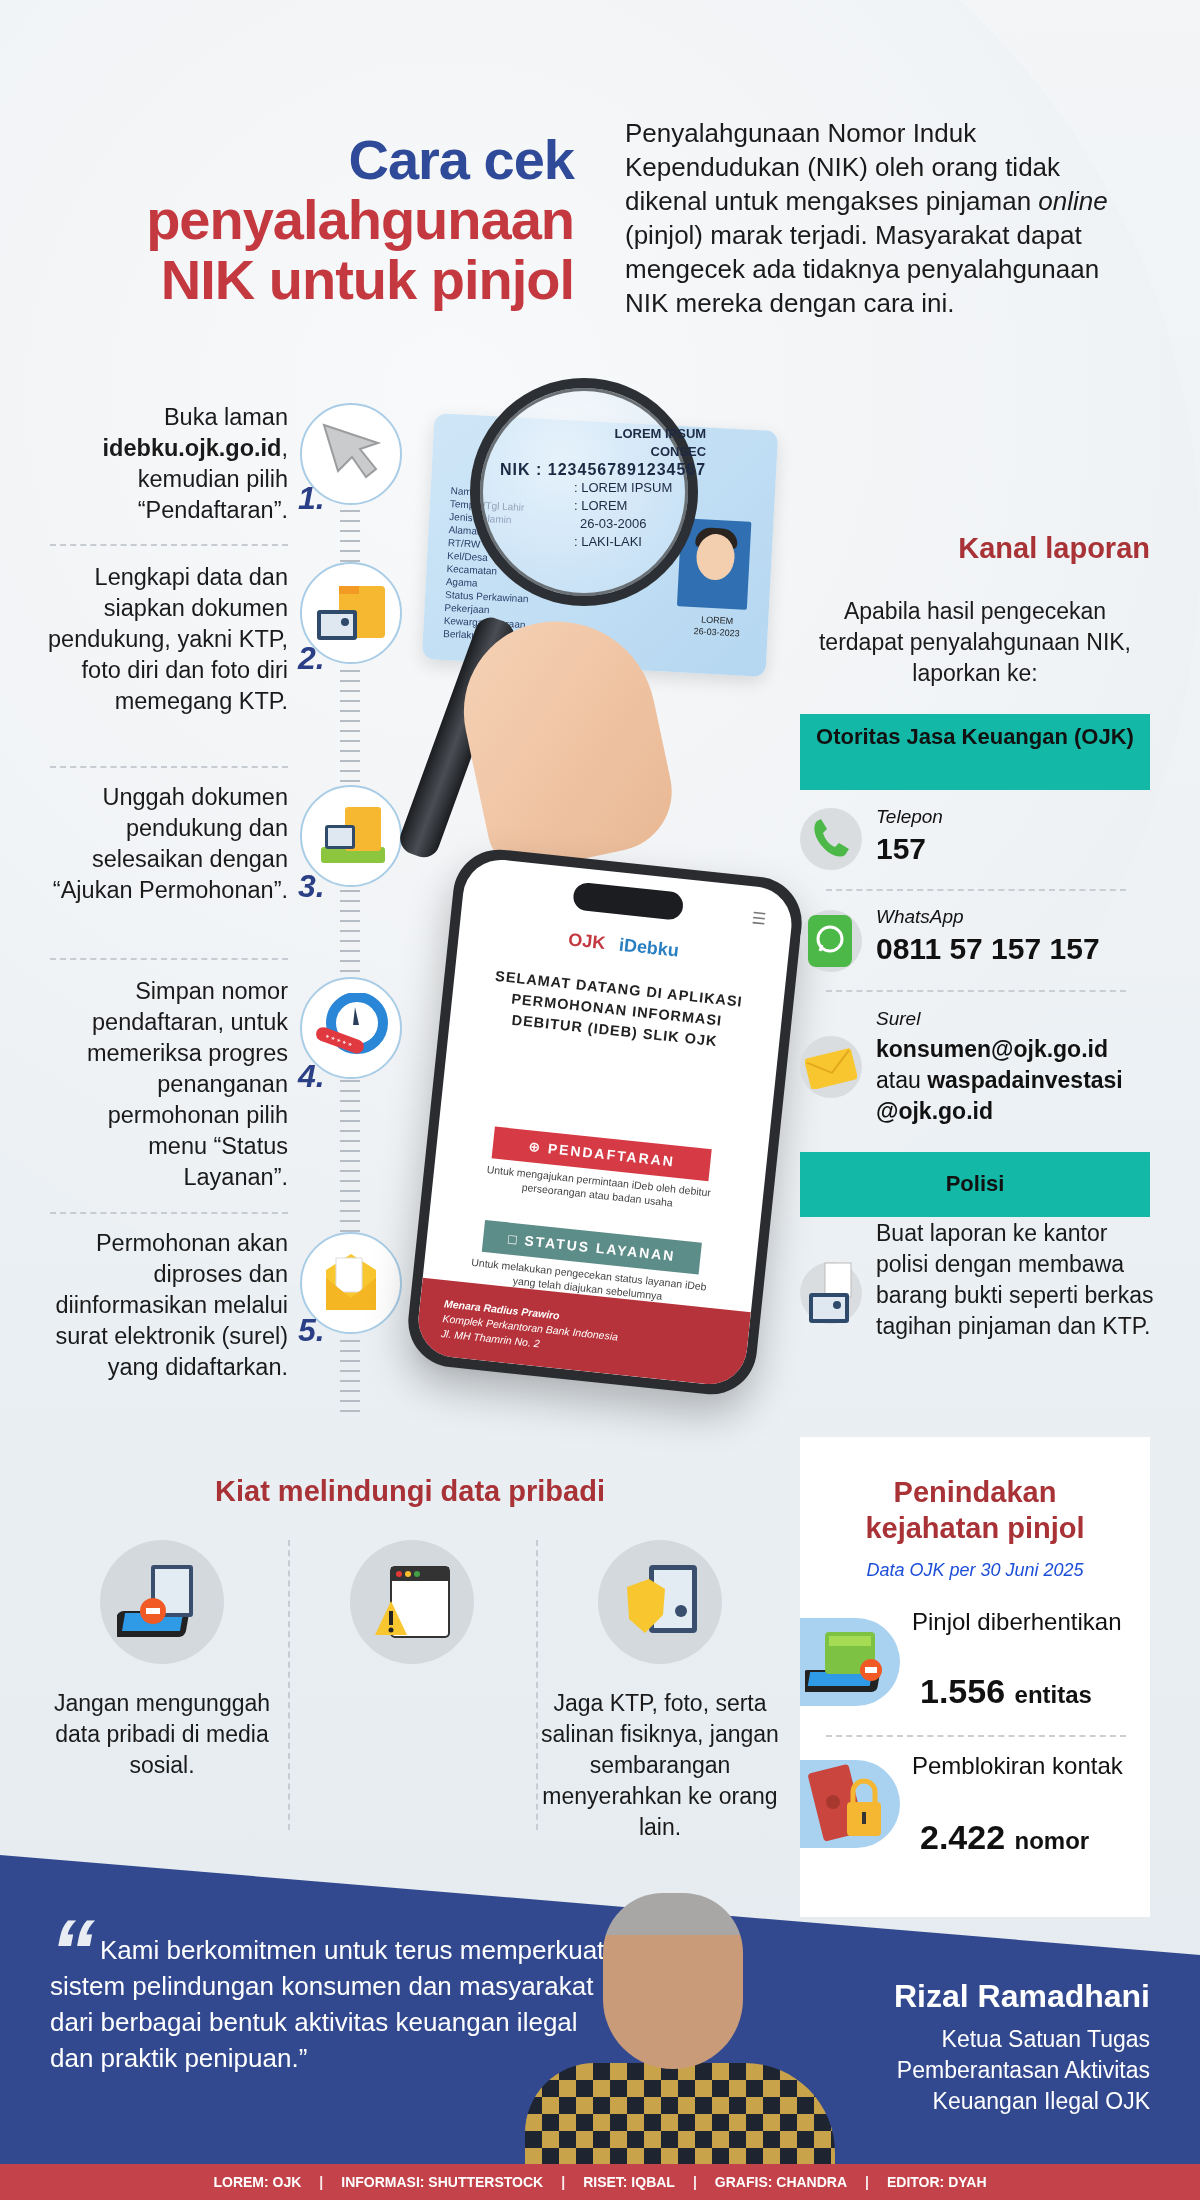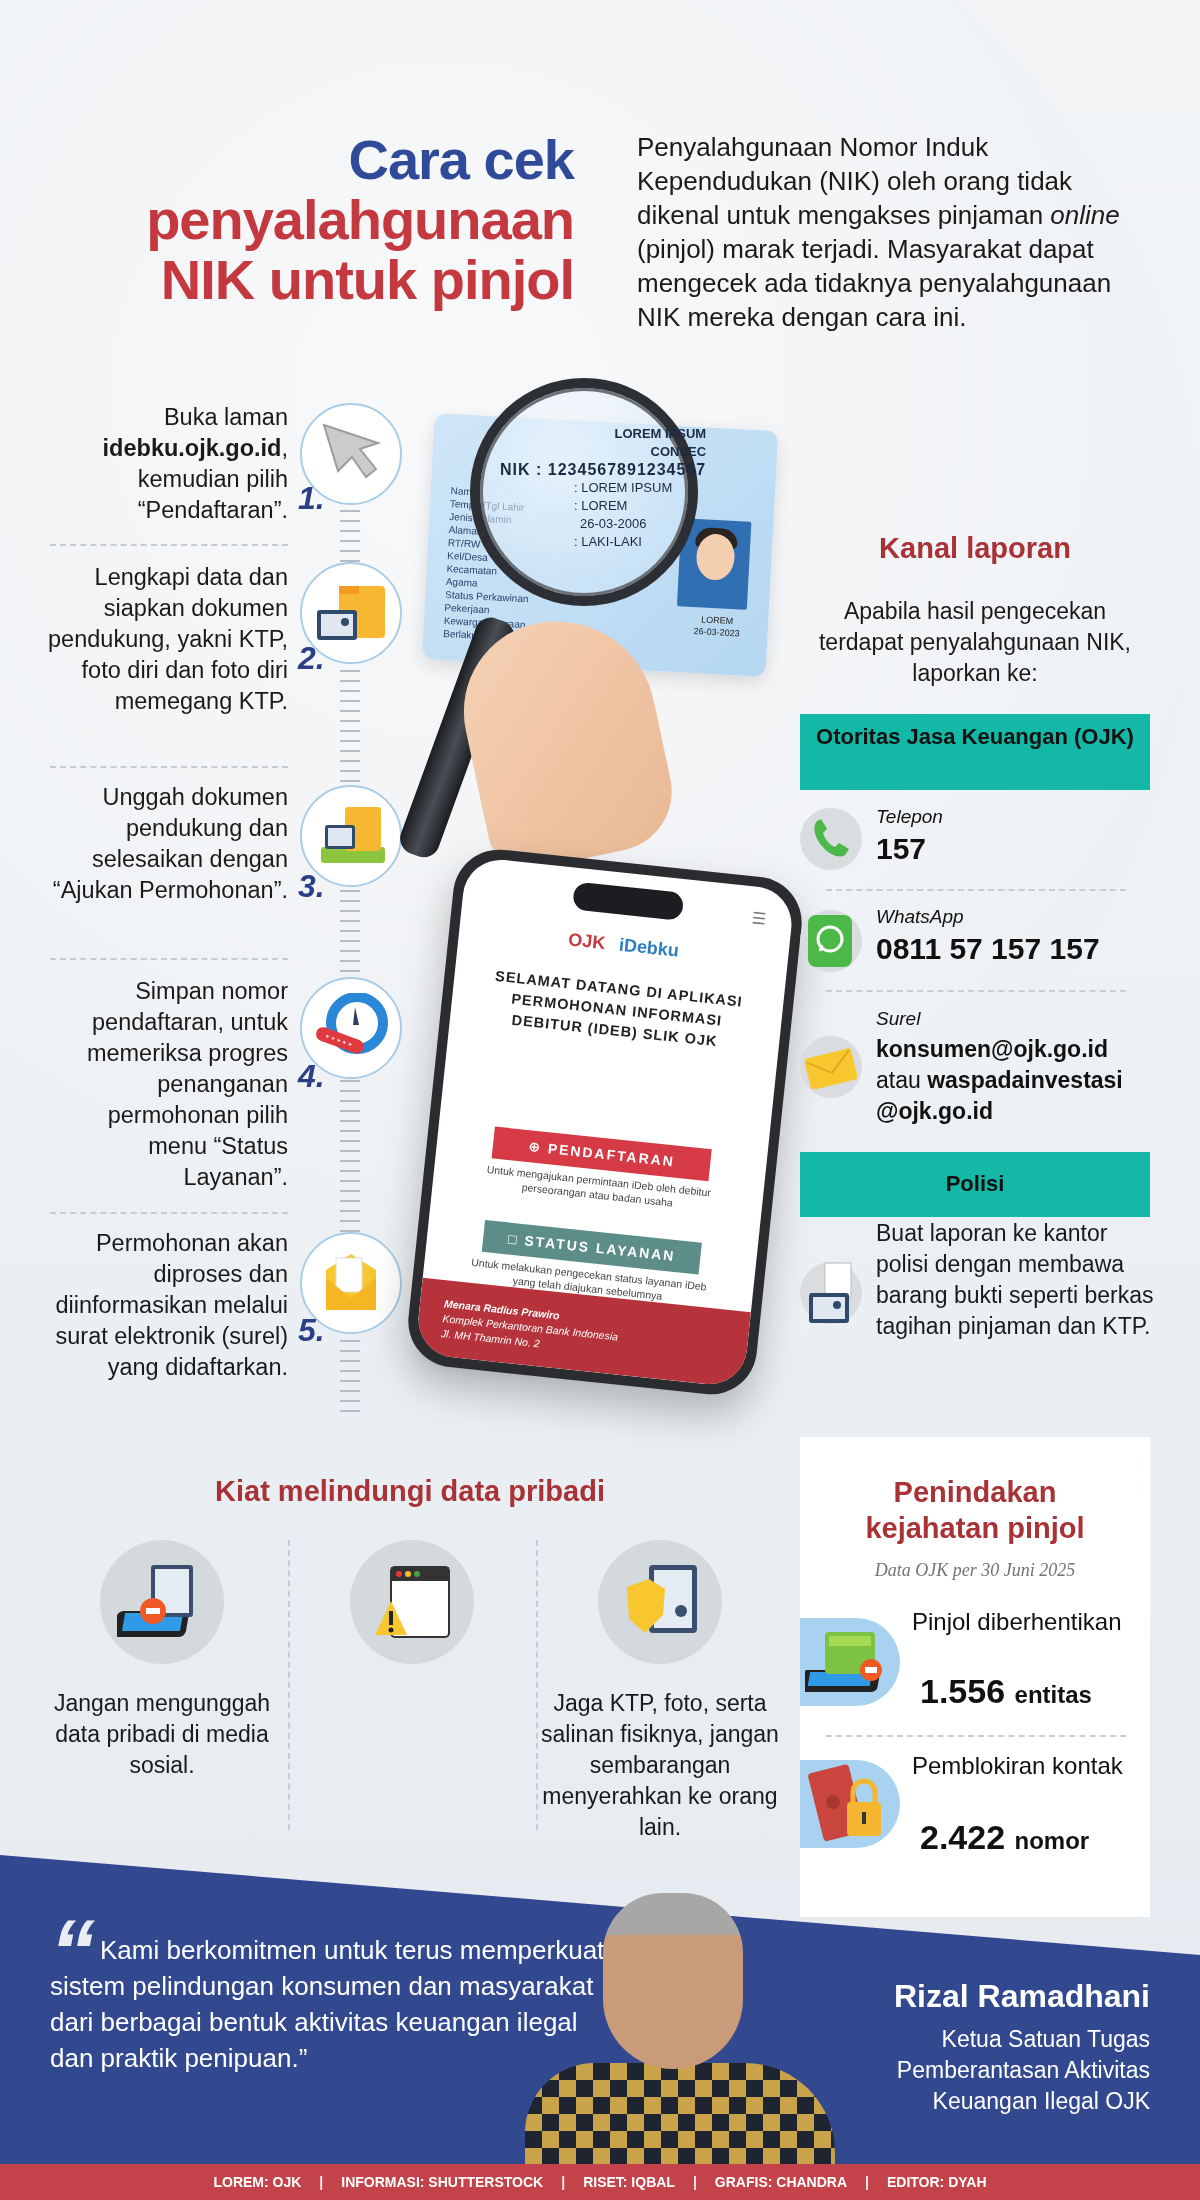--- a/index.html
+++ b/index.html
@@ -14,21 +14,21 @@
     position: absolute; left: -300px; top: -200px; width: 1500px; height: 1500px;
     border-radius: 50%; background: radial-gradient(circle at 50% 40%, #f8f9fa 0%, #eef1f4 70%, rgba(230,235,240,0) 100%);
     pointer-events: none;
   }
   .abs { position: absolute; }
 
   
   .title { right: 626px; top: 130px; text-align: right; font-weight: 900; letter-spacing: -1px; line-height: 60px; }
   .title .t1 { color: #2f4a98; font-size: 56px; display: block; }
   .title .t2 { color: #c4393f; font-size: 56px; display: block; }
-  .intro { left: 625px; top: 130px; width: 520px; font-size: 26px; line-height: 34px; color: #1a1a1a; margin-left: 12px; }
+  .intro { left: 625px; top: 116px; width: 520px; font-size: 26px; line-height: 34px; color: #1a1a1a; }
   .intro i { font-style: italic; }
 
   
   .step-text { right: 912px; text-align: right; font-size: 23.5px; line-height: 31px; color: #1a1a1a; }
   .step-text b { font-weight: 700; }
   .step-sep { left: 50px; width: 238px; border-top: 2px dashed #c6ccd2; }
   .step-icon {
     left: 300px; width: 102px; height: 102px; border-radius: 50%;
     background: #fff; border: 2px solid #a9cde6; display: flex; align-items: center; justify-content: center;
   }
@@ -75,21 +75,21 @@
   .phone .btn { position: absolute; left: 56px; width: 218px; height: 32px; color: #fff; font-weight: 900; font-size: 14px; letter-spacing: 2px; display: flex; align-items: center; justify-content: center; }
   .phone .btn-reg { top: 266px; background: #d63a45; }
   .phone .btn-status { top: 360px; background: #5d8d88; }
   .phone .note { position: absolute; left: 40px; width: 250px; text-align: center; font-size: 10.5px; line-height: 14px; color: #444; }
   .phone .note1 { top: 302px; }
   .phone .note2 { top: 396px; }
   .phone .foot { position: absolute; left: 0; bottom: 0; width: 100%; height: 76px; background: #b7333b; color: #fff; padding: 16px 24px; font-size: 10.5px; line-height: 15px; font-style: italic; }
   .phone .foot b { font-weight: 700; }
 
   
-  .kanal-title { left: 800px; top: 532px; width: 350px; text-align: center; color: #a83236; font-size: 29px; font-weight: 700; }
+  .kanal-title { left: 800px; top: 532px; width: 350px; text-align: right; color: #a83236; font-size: 29px; font-weight: 700; }
   .kanal-desc { left: 800px; top: 596px; width: 350px; text-align: center; font-size: 23px; line-height: 31px; }
   .band { left: 800px; width: 350px; background: #14b8a6; text-align: center; font-weight: 700; font-size: 22px; line-height: 30px; color: #111; }
   .band-ojk { top: 714px; height: 76px; padding-top: 8px; }
   .band-polisi { top: 1152px; height: 65px; padding-top: 17px; }
   .contact-icon { left: 800px; width: 62px; height: 62px; border-radius: 50%; background: #dadde0; display: flex; align-items: center; justify-content: center; }
   .contact-label { left: 876px; font-size: 19px; font-style: italic; color: #111; }
   .contact-value { left: 876px; font-size: 30px; font-weight: 800; color: #111; }
   .contact-email { left: 876px; font-size: 23px; line-height: 31px; color: #111; }
   .contact-email b { font-weight: 800; }
   .dash { border-top: 2px dashed #c9ced3; }
@@ -98,21 +98,21 @@
   
   .kiat-title { left: 40px; top: 1475px; width: 740px; text-align: center; color: #a83236; font-size: 29px; font-weight: 700; }
   .kiat-col { top: 1540px; width: 240px; text-align: center; }
   .kiat-icon { width: 124px; height: 124px; border-radius: 50%; background: #d4d9de; margin: 0 auto 24px; display: flex; align-items: center; justify-content: center; }
   .kiat-text { font-size: 23px; line-height: 31px; color: #1a1a1a; }
   .vdash { top: 1540px; height: 290px; border-left: 2px dashed #c6ccd2; }
 
   
   .pen-card { left: 800px; top: 1437px; width: 350px; height: 480px; background: #fff; }
   .pen-title { left: 800px; top: 1474px; width: 350px; text-align: center; color: #a83236; font-size: 29px; line-height: 36px; font-weight: 700; }
-  .pen-sub { left: 800px; top: 1560px; width: 350px; text-align: center; font-style: italic; font-size: 18px; color: #737373; font-family: Liberation Serif, serif; }
+  .pen-sub { left: 800px; top: 1560px; width: 350px; text-align: center; font-style: italic; font-size: 18px; color: #1d4ed8; }
   .pen-icon { left: 800px; width: 100px; height: 88px; border-radius: 0 50px 50px 0; background: #a9d2f1; display: flex; align-items: center; justify-content: center; }
   .pen-label { left: 912px; font-size: 24px; line-height: 32px; color: #111; }
   .pen-value { left: 912px; font-size: 34px; font-weight: 800; color: #111; margin-left: 8px; }
   .pen-value .unit { font-size: 24px; font-weight: 700; }
 
   
   .quote-band { left: 0; top: 1855px; width: 1200px; height: 320px; background: #33498f; clip-path: polygon(0 0, 100% 100px, 100% 100%, 0 100%); }
   .quote-mark { left: 50px; top: 1912px; font-size: 90px; font-weight: 900; font-style: italic; color: #e9edf3; line-height: 80px; }
   .quote-text { left: 50px; top: 1932px; width: 560px; color: #fff; font-size: 26px; line-height: 36px; text-indent: 50px; }
   .person { left: 525px; top: 1893px; width: 310px; height: 280px; }

